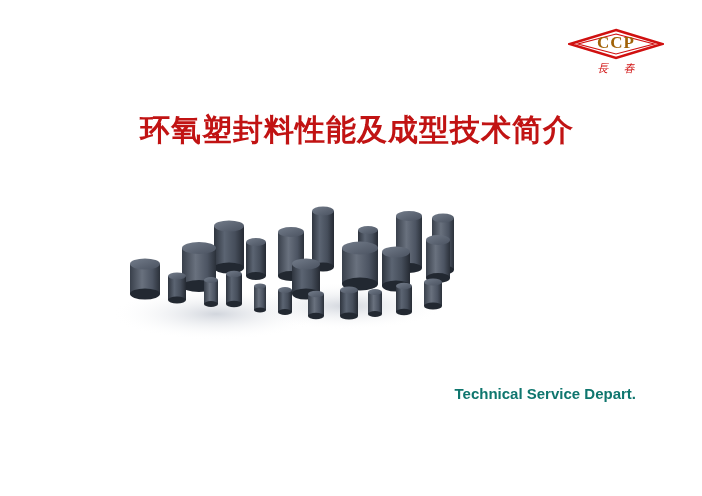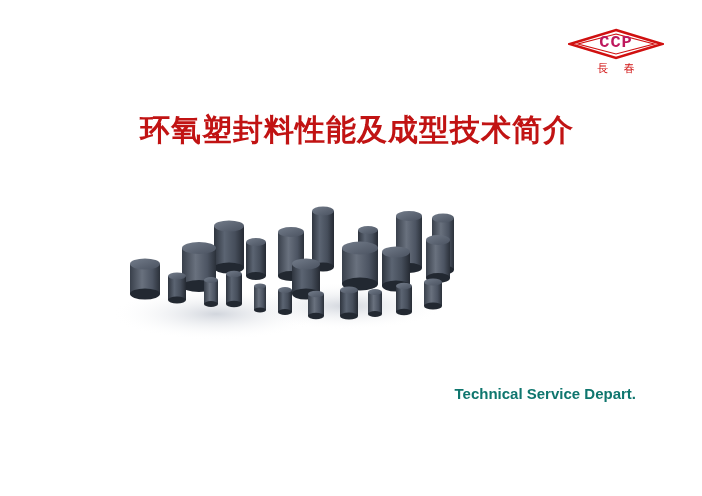--- a/index.html
+++ b/index.html
@@ -32,37 +32,38 @@
     left: 0;
     width: 96px;
     height: 32px;
   }
   .logo-text {
     position: absolute;
     top: 5px;
     left: 0;
     width: 96px;
     text-align: center;
-    font-family: Liberation Mono, monospace;
+    font-family: Liberation Serif, serif;
     font-weight: bold;
     font-size: 17px;
-    color: #be185d;
+    color: #a16207;
     letter-spacing: 1px;
   }
   .logo-sub {
     position: absolute;
     top: 33px;
     left: 0;
     width: 96px;
     text-align: center;
     font-family: "DejaVu Sans", sans-serif;
     font-size: 11px;
     color: #d01010;
     letter-spacing: 6px;
     text-indent: 6px;
+    font-style: italic;
   }
 
   
   .title {
     position: absolute;
     top: 110px;
     left: 0;
     width: 702px;
     text-align: center;
     font-family: "DejaVu Sans", sans-serif;

